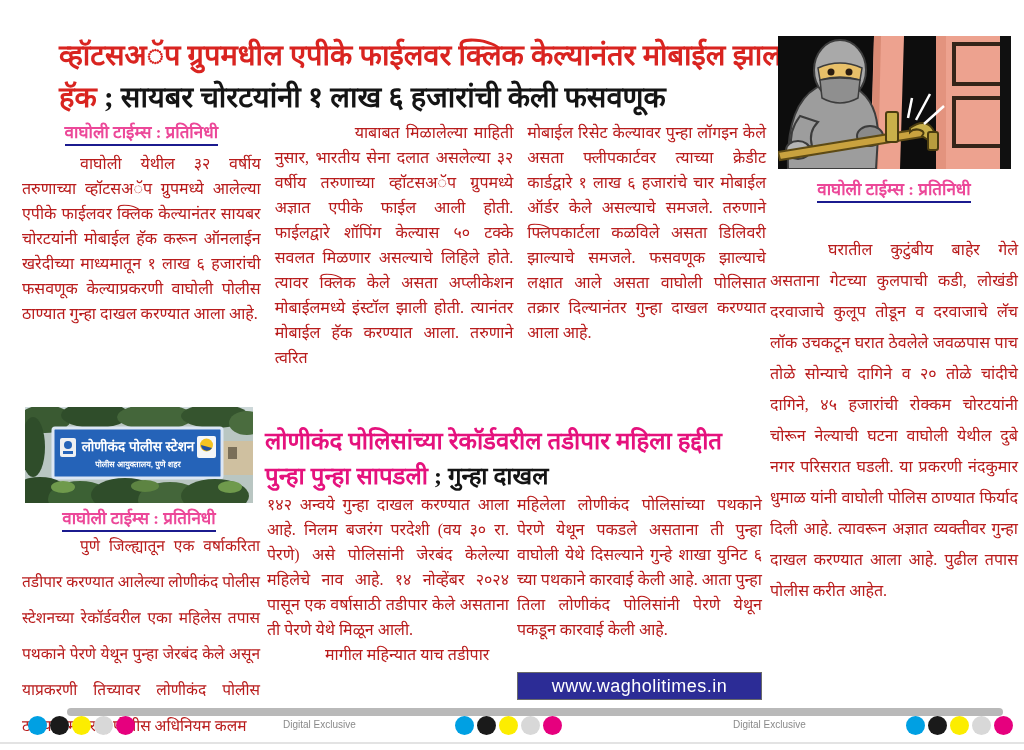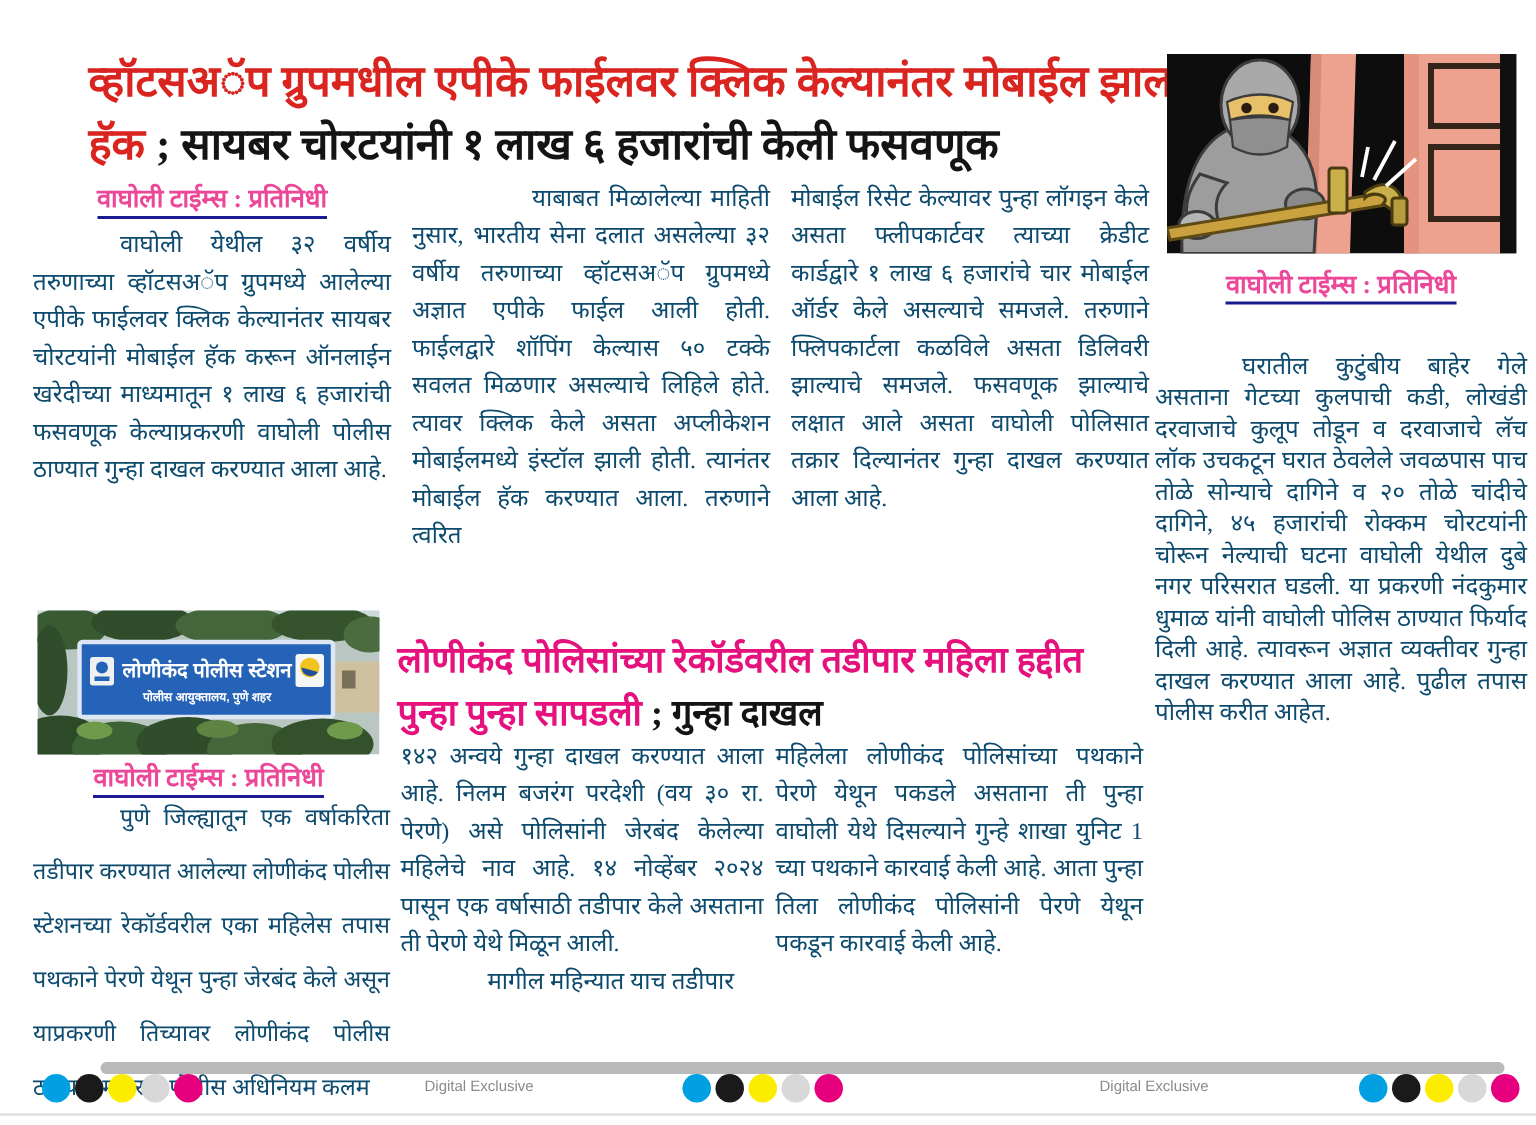--- a/index.html
+++ b/index.html
@@ -10,21 +10,21 @@
   .a1-headline{position:absolute;left:25px;top:16px;width:742px;
                font-size:29px;font-weight:bold;line-height:1.42;letter-spacing:0;margin-left:34px;}
   .hl-red{color:#d92420;}
   .hl-black{color:#141414;}
   .a1-cols{position:absolute;left:22px;top:120px;width:744px;display:flex;gap:14px;}
   .a1-cols .col{flex:1;min-width:0;}
 
   .byline{color:#ec4899;font-weight:bold;font-size:17px;text-align:center;margin:0 0 5px 0;}
   .byline .ul{display:inline-block;border-bottom:2px solid #1b1b8f;padding-bottom:1px;}
 
-  .body-p{font-size:16px;line-height:25px;text-align:justify;margin:0;color:#0c4a6e;}
+  .body-p{font-size:16px;line-height:25px;text-align:justify;margin:0;color:#b91c1c;}
   .ind{text-indent:58px;}
   .ind-lg{text-indent:80px;}
 
   
   .a2-photo{position:absolute;left:25px;top:407px;width:228px;height:96px;}
   .a2-byline{position:absolute;left:22px;top:506px;width:234px;}
   .a2-col1{position:absolute;left:22px;top:528px;width:238px;}
   .a2-col1 .body-p{line-height:36px;font-size:15.5px;}
   .a2-headline{position:absolute;left:265px;top:404px;width:497px;
                font-size:24px;font-weight:bold;line-height:1.45;}
@@ -37,21 +37,21 @@
            color:#ffffff;font-family:"Liberation Sans", sans-serif;
            font-size:18px;letter-spacing:0.5px;}
 
   
   .a3{position:absolute;left:770px;top:22px;width:248px;}
   .a3-headline{font-size:26px;font-weight:bold;line-height:1.38;text-align:center;
                color:#141414;margin:0;}
   .a3-cartoon{display:block;margin:14px auto 0 auto;}
   .a3-byline{margin-top:8px;}
   .a3-body{margin-top:4px;}
-  .a3-body .body-p{line-height:21px;margin-top:31px;}
+  .a3-body .body-p{line-height:31px;margin-top:31px;}
 
   
   .foot-bar{position:absolute;left:67px;top:708px;width:936px;height:8px;
             background:#b9b9b9;border-radius:4px;}
   .dots{position:absolute;top:716px;height:20px;display:flex;gap:3px;}
   .dots-1{left:28px;} .dots-2{left:455px;} .dots-3{left:906px;}
   .dot{width:19px;height:19px;border-radius:50%;display:inline-block;}
   .foot-label{position:absolute;top:719px;color:#8a8a8a;font-size:10px;
               font-family:"Liberation Sans", sans-serif;}
   .foot-label-1{left:283px;} .foot-label-2{left:733px;}
@@ -126,23 +126,26 @@
   </div>
 
   <h2 class="a2-headline"><span class="hl-pink">लोणीकंद पोलिसांच्या रेकॉर्डवरील तडीपार महिला हद्दीत पुन्हा पुन्हा सापडली</span><span class="hl-black"> ; </span><span class="hl-black">गुन्हा दाखल</span></h2>
 
   <div class="a2-col2">
     <p class="body-p">१४२ अन्वये गुन्हा दाखल करण्यात आला आहे. निलम बजरंग परदेशी (वय ३० रा. पेरणे) असे पोलिसांनी जेरबंद केलेल्या महिलेचे नाव आहे. १४ नोव्हेंबर २०२४ पासून एक वर्षासाठी तडीपार केले असताना ती पेरणे येथे मिळून आली.</p>
     <p class="body-p ind">मागील महिन्यात याच तडीपार</p>
   </div>
 
   <div class="a2-col3">
-    <p class="body-p">महिलेला लोणीकंद पोलिसांच्या पथकाने पेरणे येथून पकडले असताना ती पुन्हा वाघोली येथे दिसल्याने गुन्हे शाखा युनिट 1 च्या पथकाने कारवाई केली आहे. आता पुन्हा तिला लोणीकंद पोलिसांनी पेरणे येथून पकडून कारवाई केली आहे.</p>
-  </div>
-
+    <p class="body-p">महिलेला लोणीकंद पोलिसांच्या पथकाने पेरणे येथून पकडले असताना ती पुन्हा वाघोली येथे दिसल्याने गुन्हे शाखा युनिट ६ च्या पथकाने कारवाई केली आहे. आता पुन्हा तिला लोणीकंद पोलिसांनी पेरणे येथून पकडून कारवाई केली आहे.</p>
+  </div>
+
+  <div class="url-bar">
+    <span>www.wagholitimes.in</span>
+  </div>
 
   <div class="a3">
 
     <svg class="a3-cartoon" width="233" height="133" viewBox="0 0 233 133">
       <rect x="0" y="0" width="233" height="133" fill="#0d0d0d"></rect>
 
       <g>
         <rect x="158" y="0" width="75" height="133" fill="#eda28f"></rect>
         <rect x="158" y="0" width="10" height="133" fill="#e3937e"></rect>
         <rect x="176" y="8" width="50" height="40" fill="none" stroke="#352419" stroke-width="4"></rect>

